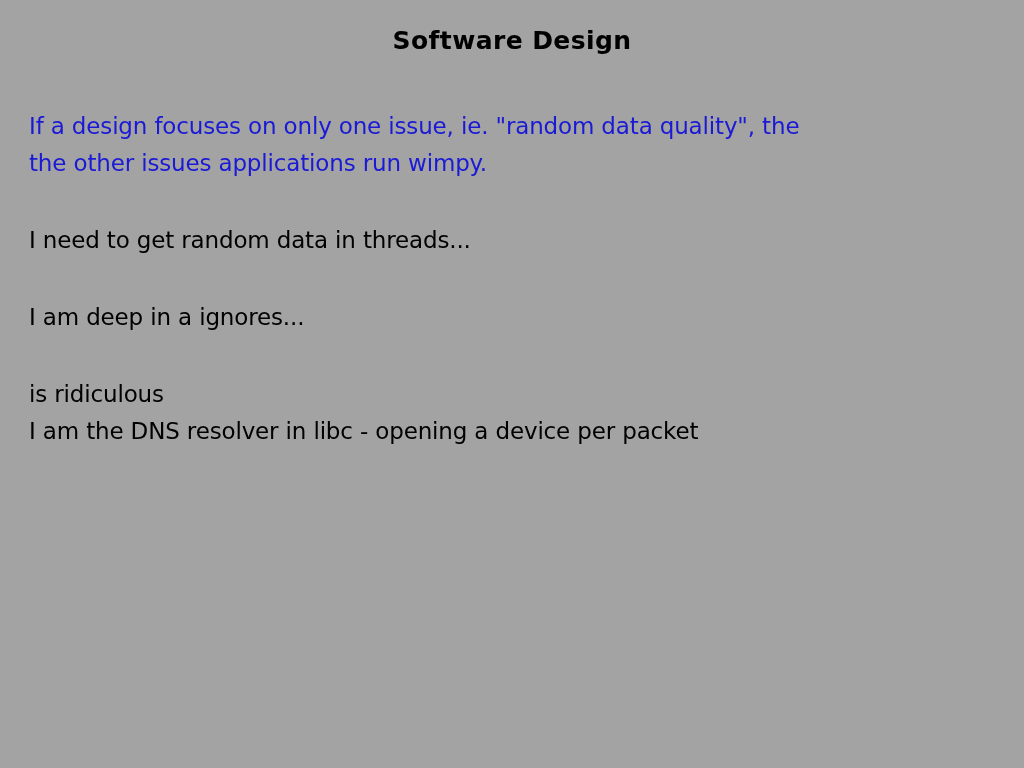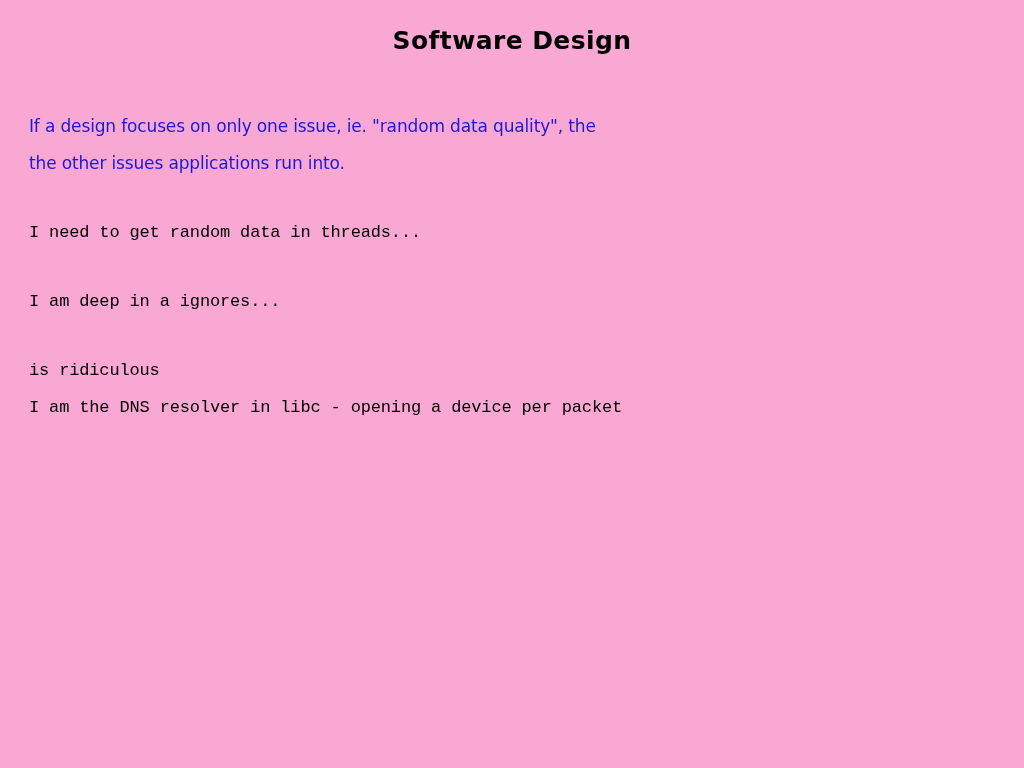--- a/index.html
+++ b/index.html
@@ -14,21 +14,21 @@
     overflow: hidden;
     font-family: "DejaVu Sans", sans-serif;
     color: #000000;
     -webkit-font-smoothing: antialiased;
   }
 
   .slide {
     position: relative;
     width: 1024px;
     height: 768px;
-    background: #f9a8d4;
+    background: #a3a3a3;
   }
 
   
   .slide-title {
     position: absolute;
     top: 26px;
     left: 0;
     width: 1024px;
     text-align: center;
     font-family: "DejaVu Sans", sans-serif;
@@ -42,49 +42,48 @@
   
   .body-block {
     position: absolute;
     top: 108px;
     left: 29px;
     width: 990px;
   }
 
   .para {
     font-family: "DejaVu Sans", sans-serif;
-    font-size: 17px;
+    font-size: 23px;
     line-height: 37px;
     letter-spacing: -0.15px;
     margin: 0;
     color: #000000;
     white-space: pre-wrap;
   }
 
   .para + .para {
-    margin-top: 32px;
-    font-family: Liberation Mono, monospace;
+    margin-top: 40px;
   }
 
   .para-highlight {
     color: #1a19d6;
   }
 
   .para-line {
     display: block;
     white-space: pre;
   }
 </style>
 </head>
 <body>
 
 <div class="slide">
 
   <div class="slide-title">Software Design</div>
 
   <div class="body-block">
-      <p class="para para-highlight"><span class="para-line">If a design focuses on only one issue, ie. "random data quality", the</span><span class="para-line">the other issues applications run into.</span></p>
+      <p class="para para-highlight"><span class="para-line">If a design focuses on only one issue, ie. "random data quality", the</span><span class="para-line">the other issues applications run wimpy.</span></p>
       <p class="para"><span class="para-line">I need to get random data in threads...</span></p>
       <p class="para"><span class="para-line">I am deep in a ignores...</span></p>
       <p class="para"><span class="para-line">is ridiculous</span><span class="para-line">I am the DNS resolver in libc - opening a device per packet</span></p>
     </div>
 
 </div>
 
 </body></html>

